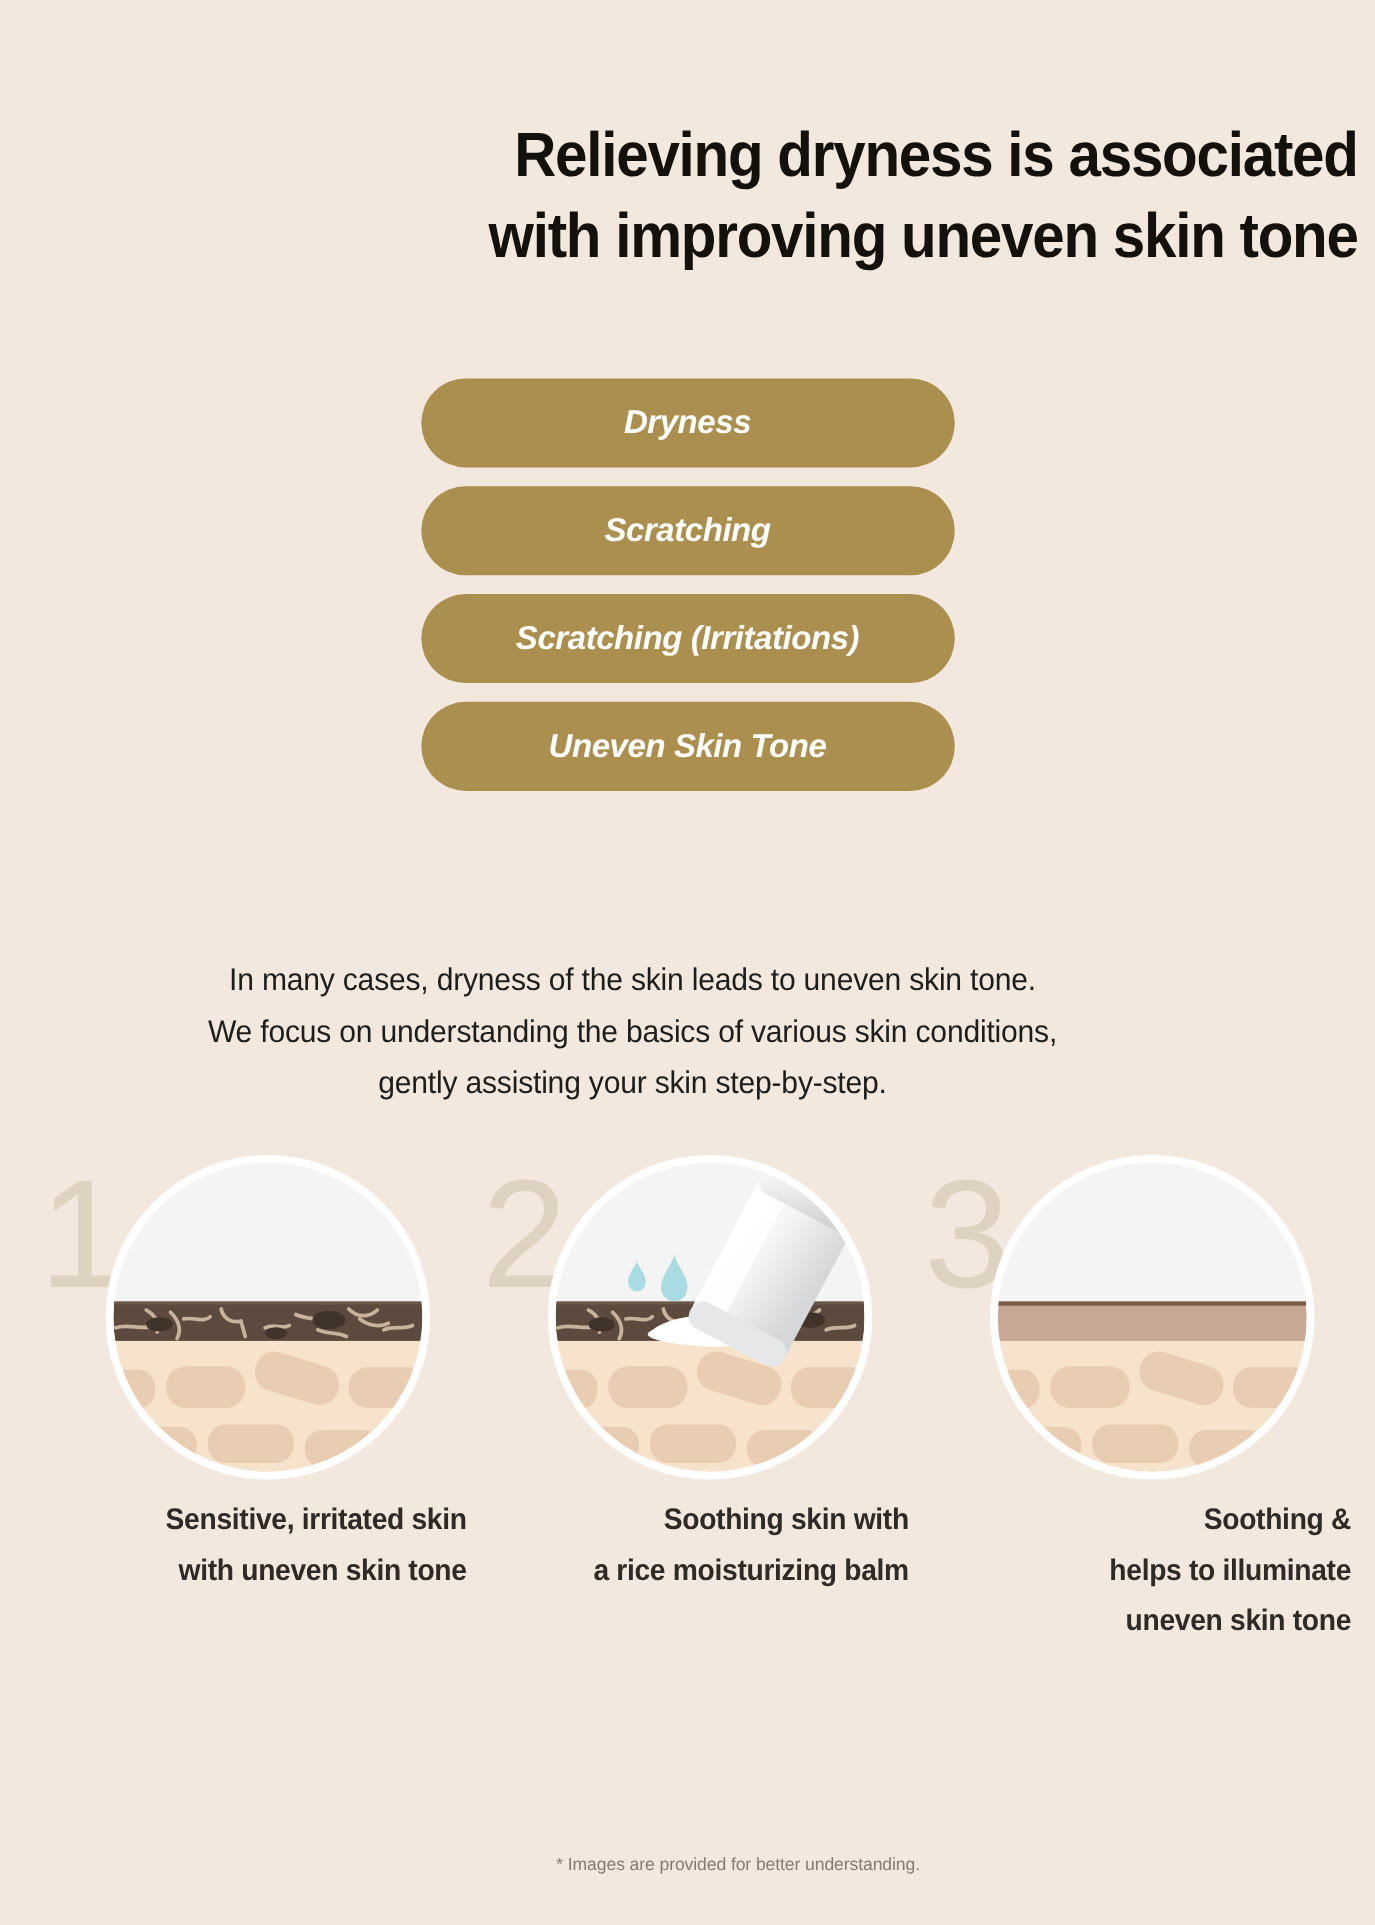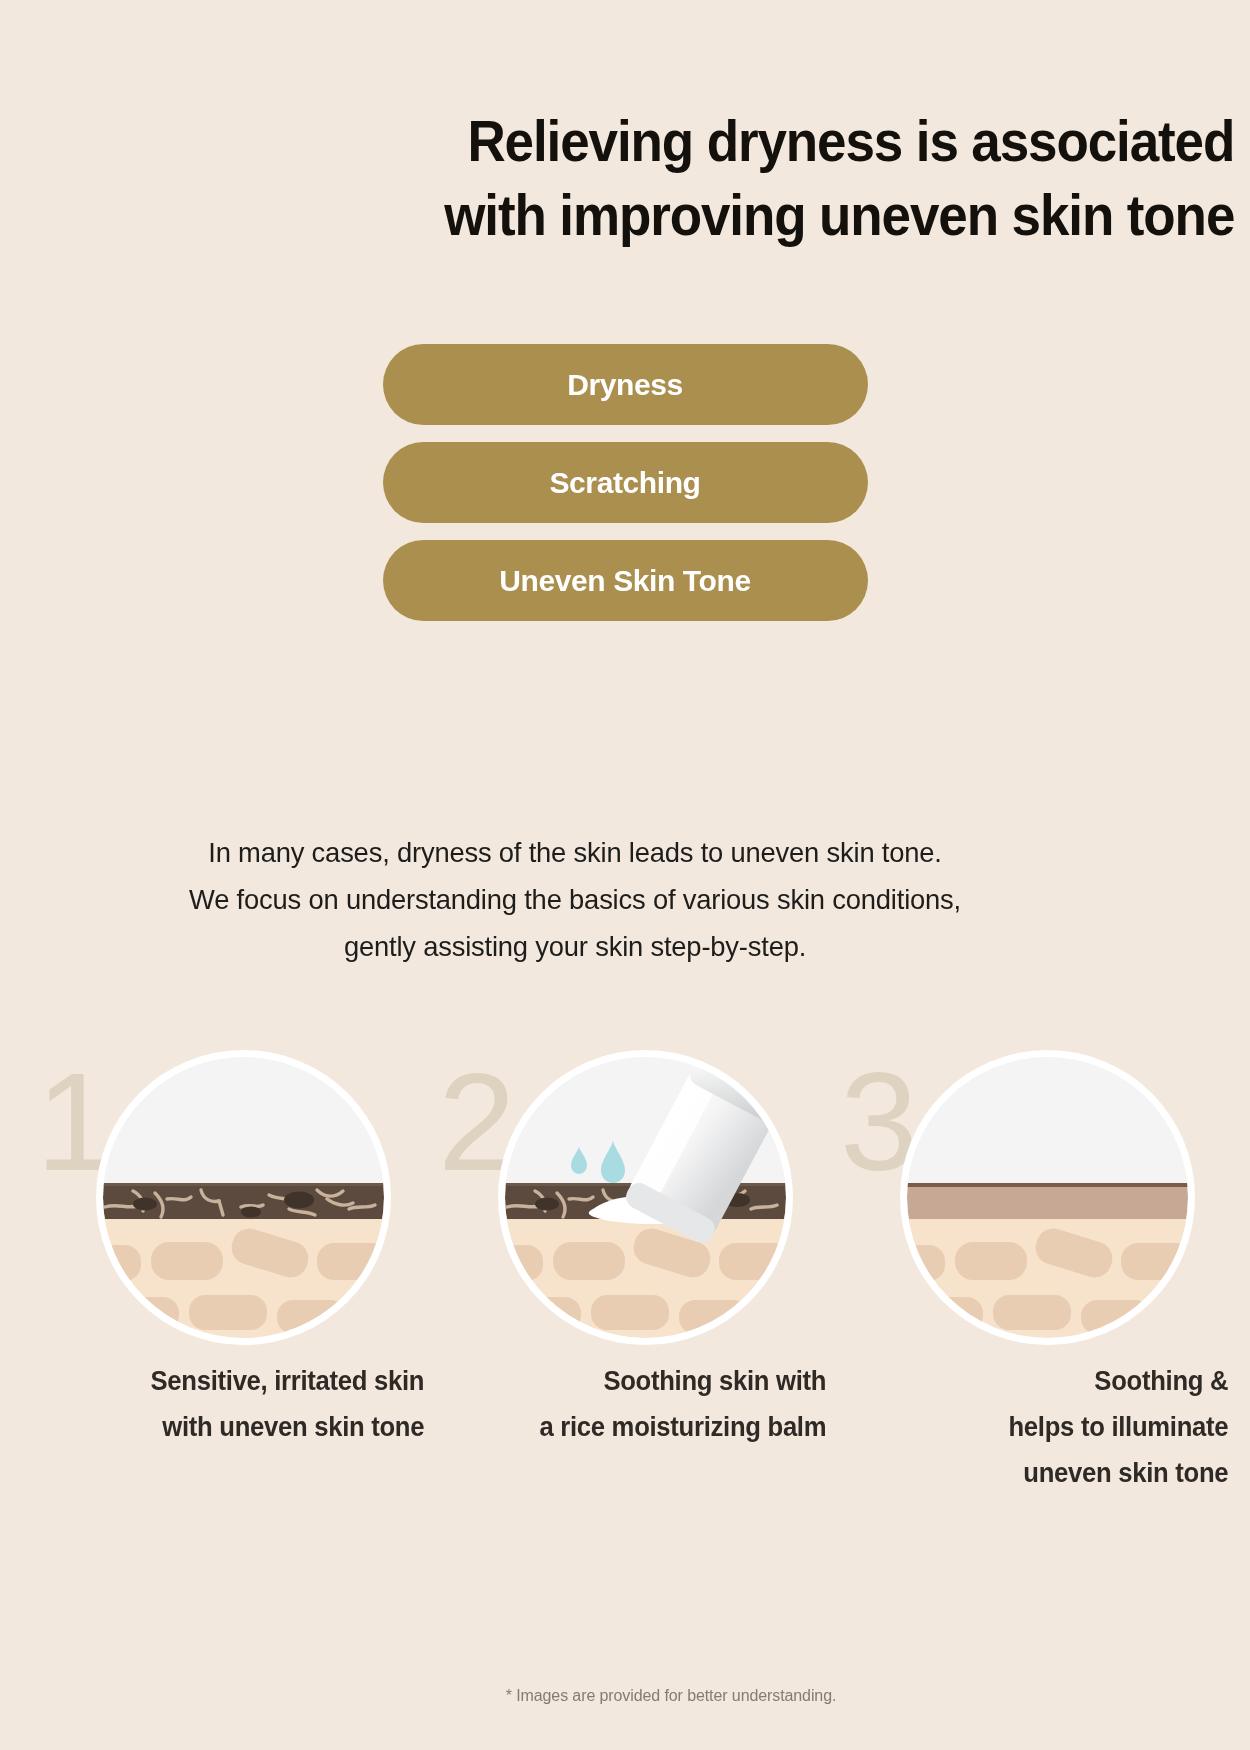--- a/index.html
+++ b/index.html
@@ -47,20 +47,21 @@
   
   .pill-stack {
     position: absolute;
     top: 344px;
     left: 0;
     width: 1250px;
     display: flex;
     flex-direction: column;
     align-items: center;
     gap: 17px;
+    font-style: italic;
   }
   .pill {
     height: 81px;
     border-radius: 41px;
     background: #ab8f4f;
     display: flex;
     align-items: center;
     justify-content: center;
     box-sizing: border-box;
   }
@@ -73,21 +74,21 @@
     white-space: nowrap;
   }
   .pill-w0 { width: 485px; }
   .pill-w1 { width: 485px; }
   .pill-w2 { width: 485px; }
   .pill-w3 { width: 485px; }
 
   
   .lede {
     position: absolute;
-    top: 829px;
+    top: 868px;
     left: 0;
     width: 1150px;
     text-align: center;
   }
   .lede-line {
     display: block;
     font-family: "Liberation Sans", sans-serif;
     font-weight: 400;
     font-size: 28.5px;
     line-height: 47px;
@@ -206,20 +207,23 @@
     <span class="title-line">Relieving dryness is associated</span>
     <span class="title-line">with improving uneven skin tone</span>
   </div>
 
   <div class="pill-stack">
     <div class="pill pill-w0" style="width: 485px;">
       <span class="pill-label">Dryness</span>
     </div>
     <div class="pill pill-w1" style="width: 485px;">
       <span class="pill-label">Scratching</span>
+    </div>
+    <div class="pill pill-w2" style="width: 485px;">
+      <span class="pill-label">Scratching (Irritations)</span>
     </div>
     <div class="pill pill-w3" style="width: 485px;">
       <span class="pill-label">Uneven Skin Tone</span>
     </div>
   </div>
 
   <div class="lede">
     <span class="lede-line">In many cases, dryness of the skin leads to uneven skin tone.</span>
     <span class="lede-line">We focus on understanding the basics of various skin conditions,</span>
     <span class="lede-line">gently assisting your skin step-by-step.</span>

